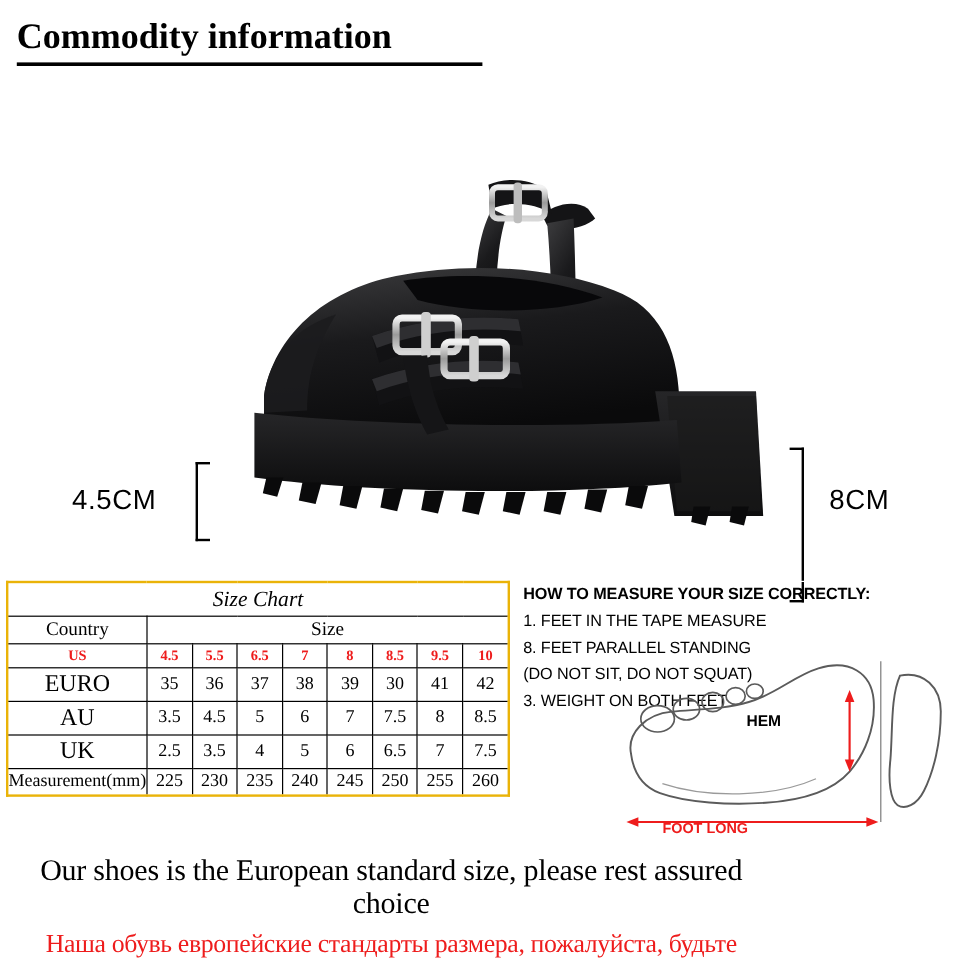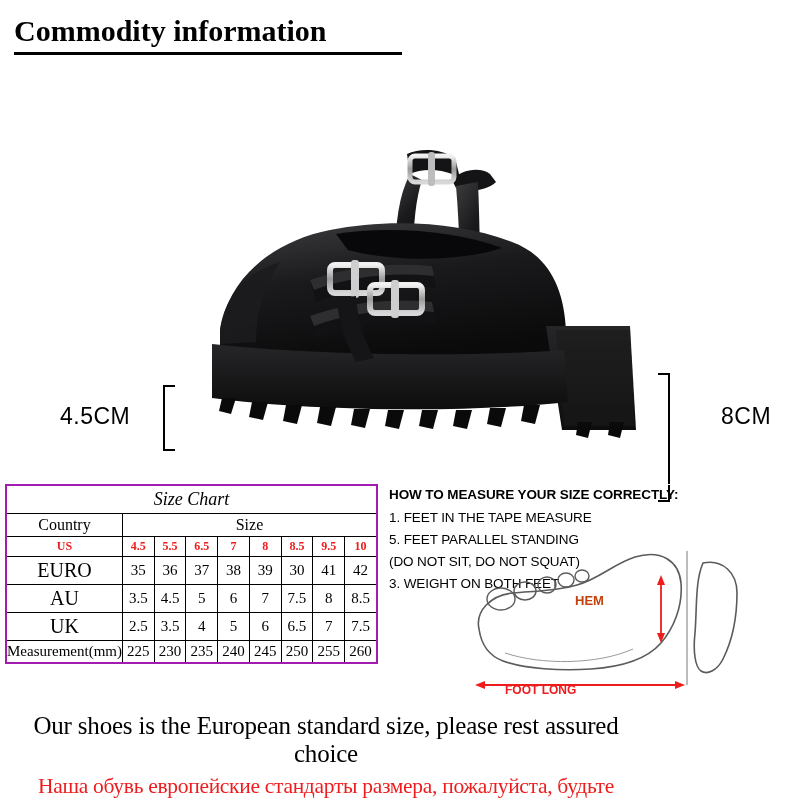--- a/index.html
+++ b/index.html
@@ -56,21 +56,21 @@
     font-family: "Liberation Sans", sans-serif;
     font-size: 23px;
     letter-spacing: 0.5px;
     color: #000;
   }
   .label-left {
     left: 60px;
     top: 348px;
   }
   .label-right {
-    left: 721px;
+    left: 691px;
     top: 348px;
   }
   .bracket {
     position: absolute;
     border: 2px solid #000;
   }
   .bracket-left {
     left: 163px;
     top: 330px;
     width: 10px;
@@ -89,22 +89,22 @@
   .tables {
     position: absolute;
     top: 484px;
     left: 5px;
     width: 790px;
     display: flex;
     gap: 0px;
   }
 
   .size-chart {
-    border: 2px solid #a21caf;
-    width: 373px;
+    border: 2px solid #eab308;
+    width: 420px;
     box-sizing: border-box;
     border-collapse: collapse;
     font-family: "Liberation Serif", serif;
   }
   .size-chart td, .size-chart th {
     border: 1px solid #000;
     text-align: center;
     font-size: 15px;
     padding: 2px 0;
     font-weight: normal;
@@ -166,21 +166,21 @@
     width: 284px;
     height: 170px;
   }
   .hem-label {
     position: absolute;
     left: 188px;
     top: 108px;
     font-family: "Liberation Sans", sans-serif;
     font-size: 13px;
     font-weight: bold;
-    color: #c2410c;
+    color: #000000;
   }
   .footlong-label {
     position: absolute;
     left: 118px;
     top: 198px;
     font-family: "Liberation Sans", sans-serif;
     font-size: 12px;
     font-weight: bold;
     color: #ee1c1c;
   }
@@ -369,21 +369,21 @@
       <td>250</td>
       <td>255</td>
       <td>260</td>
     </tr>
   </tbody>
     </table>
 
   <div class="measure-panel">
     <div class="measure-head">HOW TO MEASURE YOUR SIZE CORRECTLY:</div>
     <div class="measure-line">1. FEET IN THE TAPE MEASURE</div>
-    <div class="measure-line">5. FEET PARALLEL STANDING</div>
+    <div class="measure-line">8. FEET PARALLEL STANDING</div>
     <div class="measure-line">(DO NOT SIT, DO NOT SQUAT)</div>
     <div class="measure-line">3. WEIGHT ON BOTH FEET</div>
 
     <div class="foot-diagram">
       <svg width="284" height="170" viewBox="0 0 284 170" xmlns="http://www.w3.org/2000/svg">
 
         <path d="M14 96 C10 78 26 62 48 60 C70 58 92 58 112 52 C134 46 150 30 170 24
                  C196 16 214 28 216 50 C218 74 208 96 196 110 C182 126 156 134 126 136
                  C96 138 60 136 38 128 C22 122 16 110 14 96 Z" fill="none" stroke="#5b5b5b" stroke-width="1.6"></path>
 

